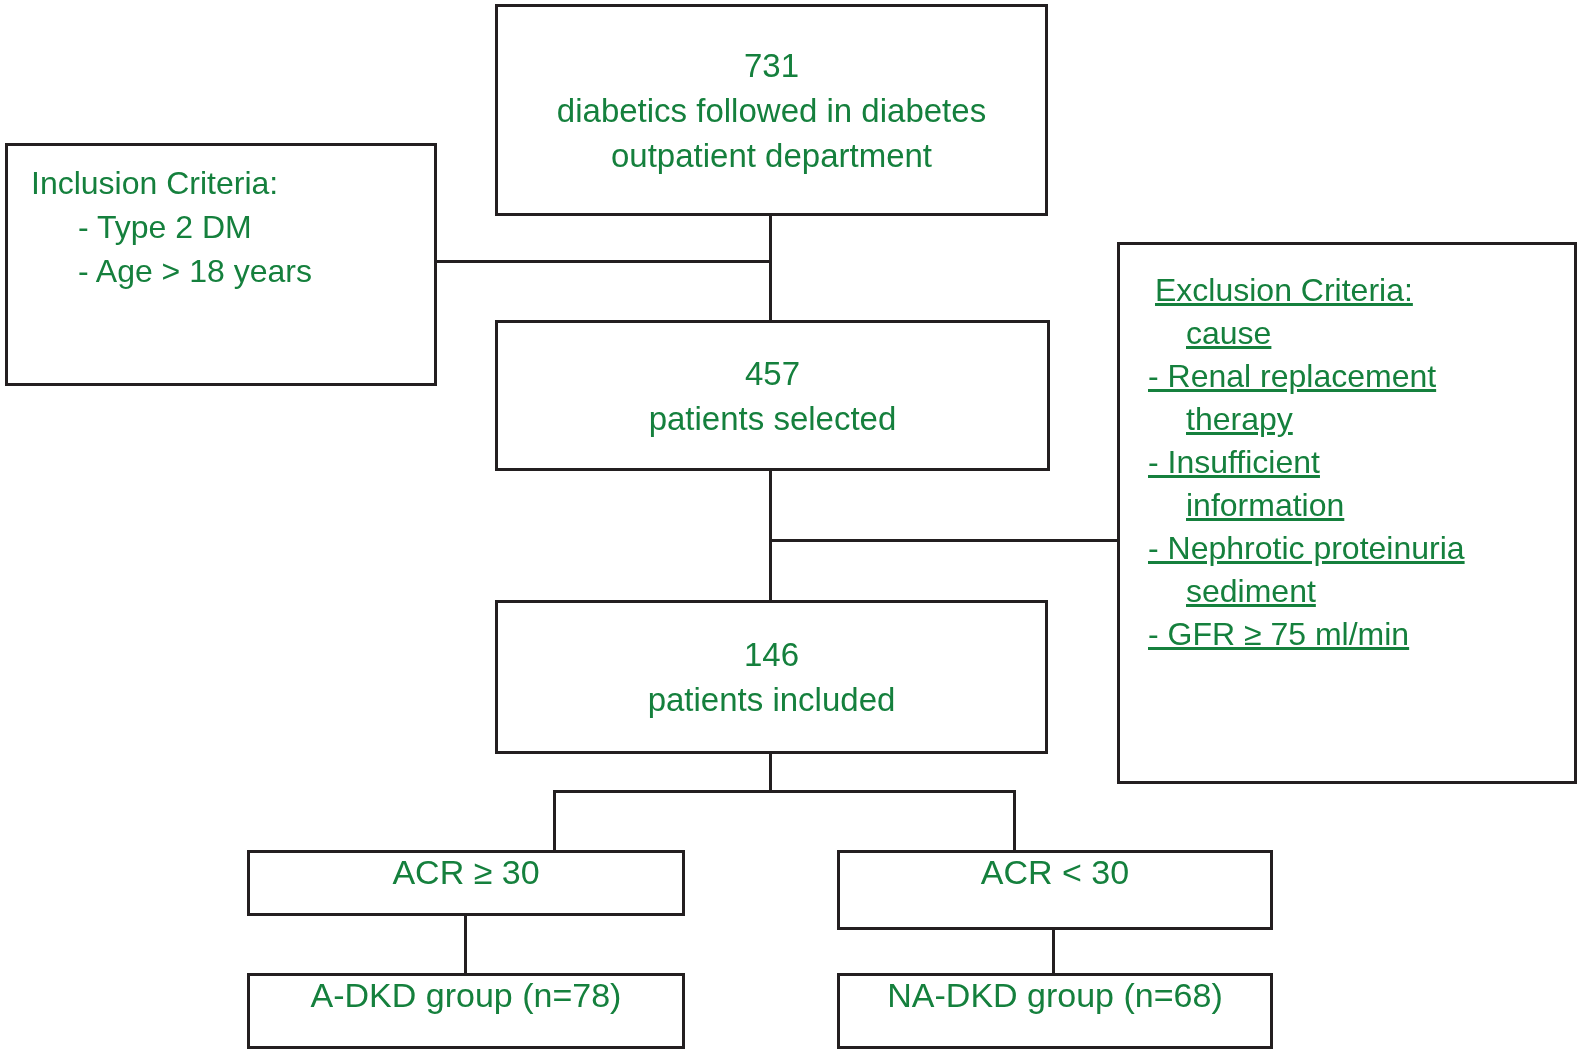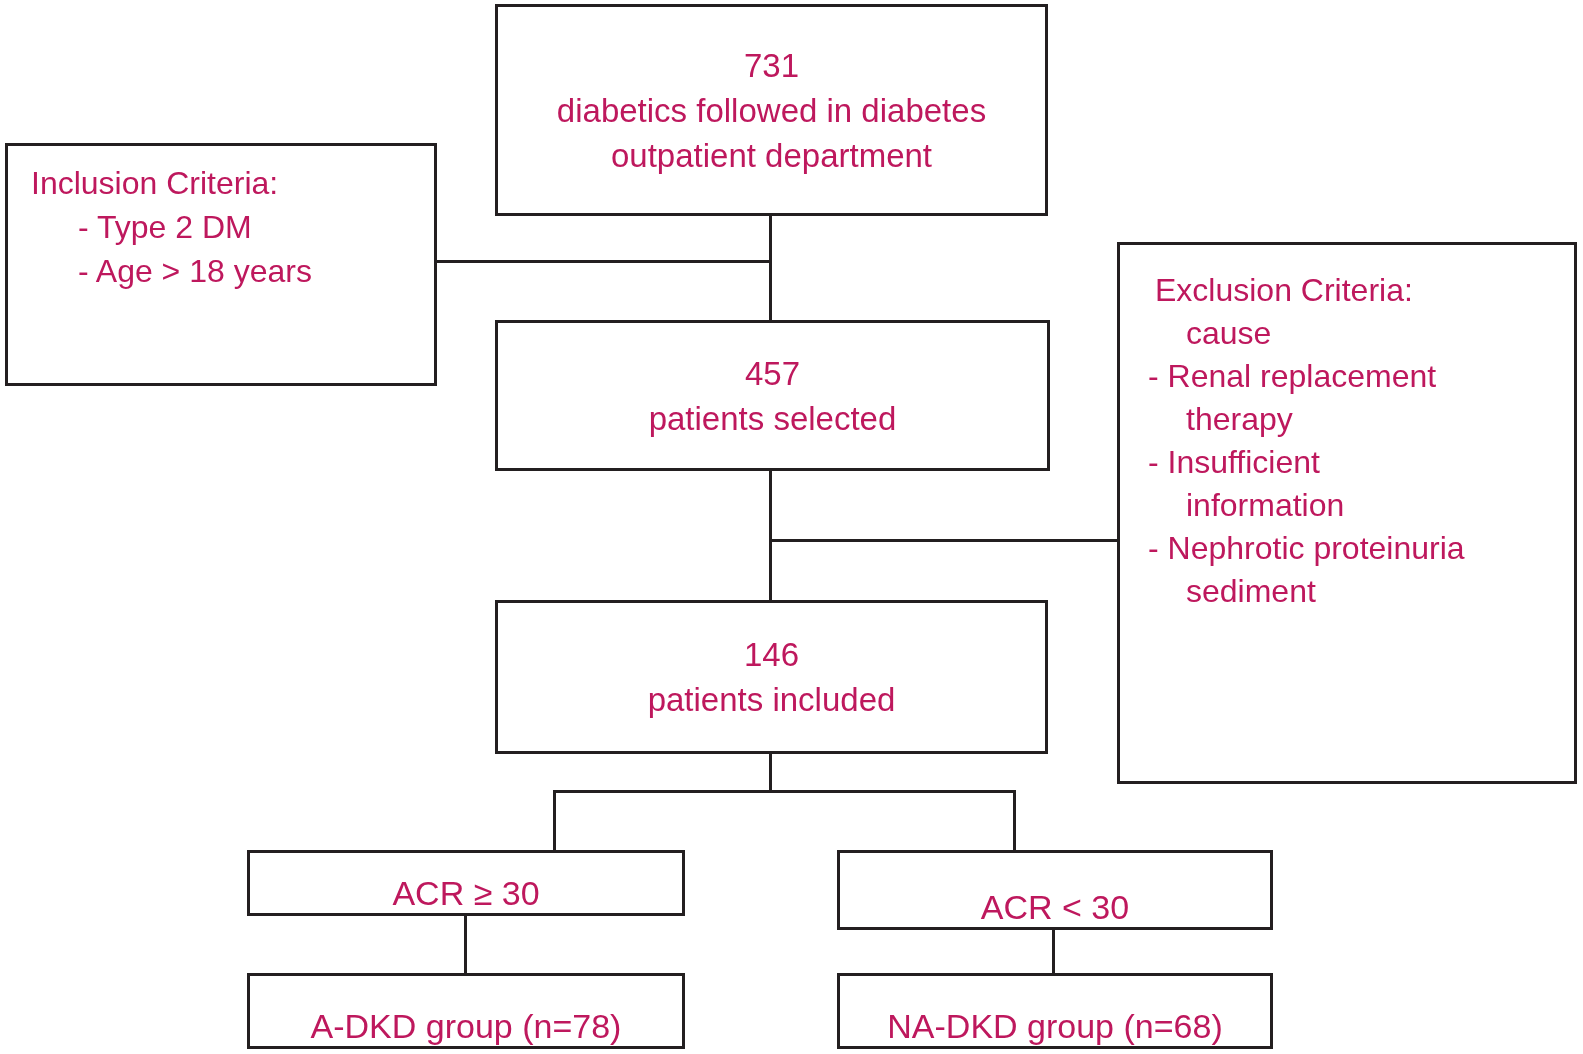--- a/index.html
+++ b/index.html
@@ -6,41 +6,41 @@
     margin: 0;
     padding: 0;
     background: #ffffff;
   }
   .canvas {
     position: relative;
     width: 1583px;
     height: 1054px;
     background: #ffffff;
     font-family: "Liberation Sans", sans-serif;
-    color: #be185d;
+    color: #15803d;
     overflow: hidden;
   }
   .box {
     position: absolute;
     border: 3px solid #231f20;
     background: #ffffff;
     box-sizing: border-box;
   }
   .center-box {
     display: flex;
     flex-direction: column;
     align-items: center;
     justify-content: center;
     text-align: center;
     font-size: 33px;
     line-height: 45px;
   }
   .single-box {
     display: flex;
-    align-items: flex-end;
+    align-items: flex-start;
     justify-content: center;
     text-align: center;
     font-size: 34px;
   }
   .crit {
     font-size: 32px;
     line-height: 44px;
   }
   .crit-incl {
     padding: 15px 8px 12px 23px;
@@ -55,21 +55,21 @@
   .cont-indent-incl { padding-left: 47px; }
   .cont-indent-excl { padding-left: 38px; }
   .line {
     position: absolute;
     background: #231f20;
   }
   
   #box-total    { left: 495px; top: 4px;   width: 553px; height: 212px; }
   #box-incl     { left: 5px;   top: 143px; width: 432px; height: 243px; }
   #box-selected { left: 495px; top: 320px; width: 555px; height: 151px; }
-  #box-excl     { left: 1117px; top: 242px; width: 460px; height: 542px; }
+  #box-excl     { left: 1117px; top: 242px; width: 460px; height: 542px; text-decoration: underline; }
   #box-included { left: 495px; top: 600px; width: 553px; height: 154px; }
   #box-acr-high { left: 247px; top: 850px; width: 438px; height: 66px; }
   #box-acr-low  { left: 837px; top: 850px; width: 436px; height: 80px; }
   #box-group-a  { left: 247px; top: 973px; width: 438px; height: 76px; }
   #box-group-na { left: 837px; top: 973px; width: 436px; height: 76px; }
   
   #conn-total-selected    { left: 769px;  top: 214px; width: 3px;   height: 108px; }
   #conn-incl-horizontal   { left: 435px;  top: 260px; width: 336px; height: 3px; }
   #conn-selected-included { left: 769px;  top: 469px; width: 3px;   height: 133px; }
   #conn-excl-horizontal   { left: 770px;  top: 539px; width: 349px; height: 3px; }
@@ -115,20 +115,21 @@
 
   <div class="box crit crit-excl" id="box-excl">
     <div class="crit-title-excl">Exclusion Criteria:</div>
     <div class="cont-indent-excl">cause</div>
     <div>- Renal replacement</div>
     <div class="cont-indent-excl">therapy</div>
     <div>- Insufficient</div>
     <div class="cont-indent-excl">information</div>
     <div>- Nephrotic proteinuria</div>
     <div class="cont-indent-excl">sediment</div>
+    <div>- GFR ≥ 75 ml/min</div>
   </div>
 
   <div class="box center-box" id="box-included">
     <div>146</div>
     <div>patients included</div>
   </div>
 
   <div class="box single-box" id="box-acr-high">
     <div>ACR ≥ 30</div>
   </div>

